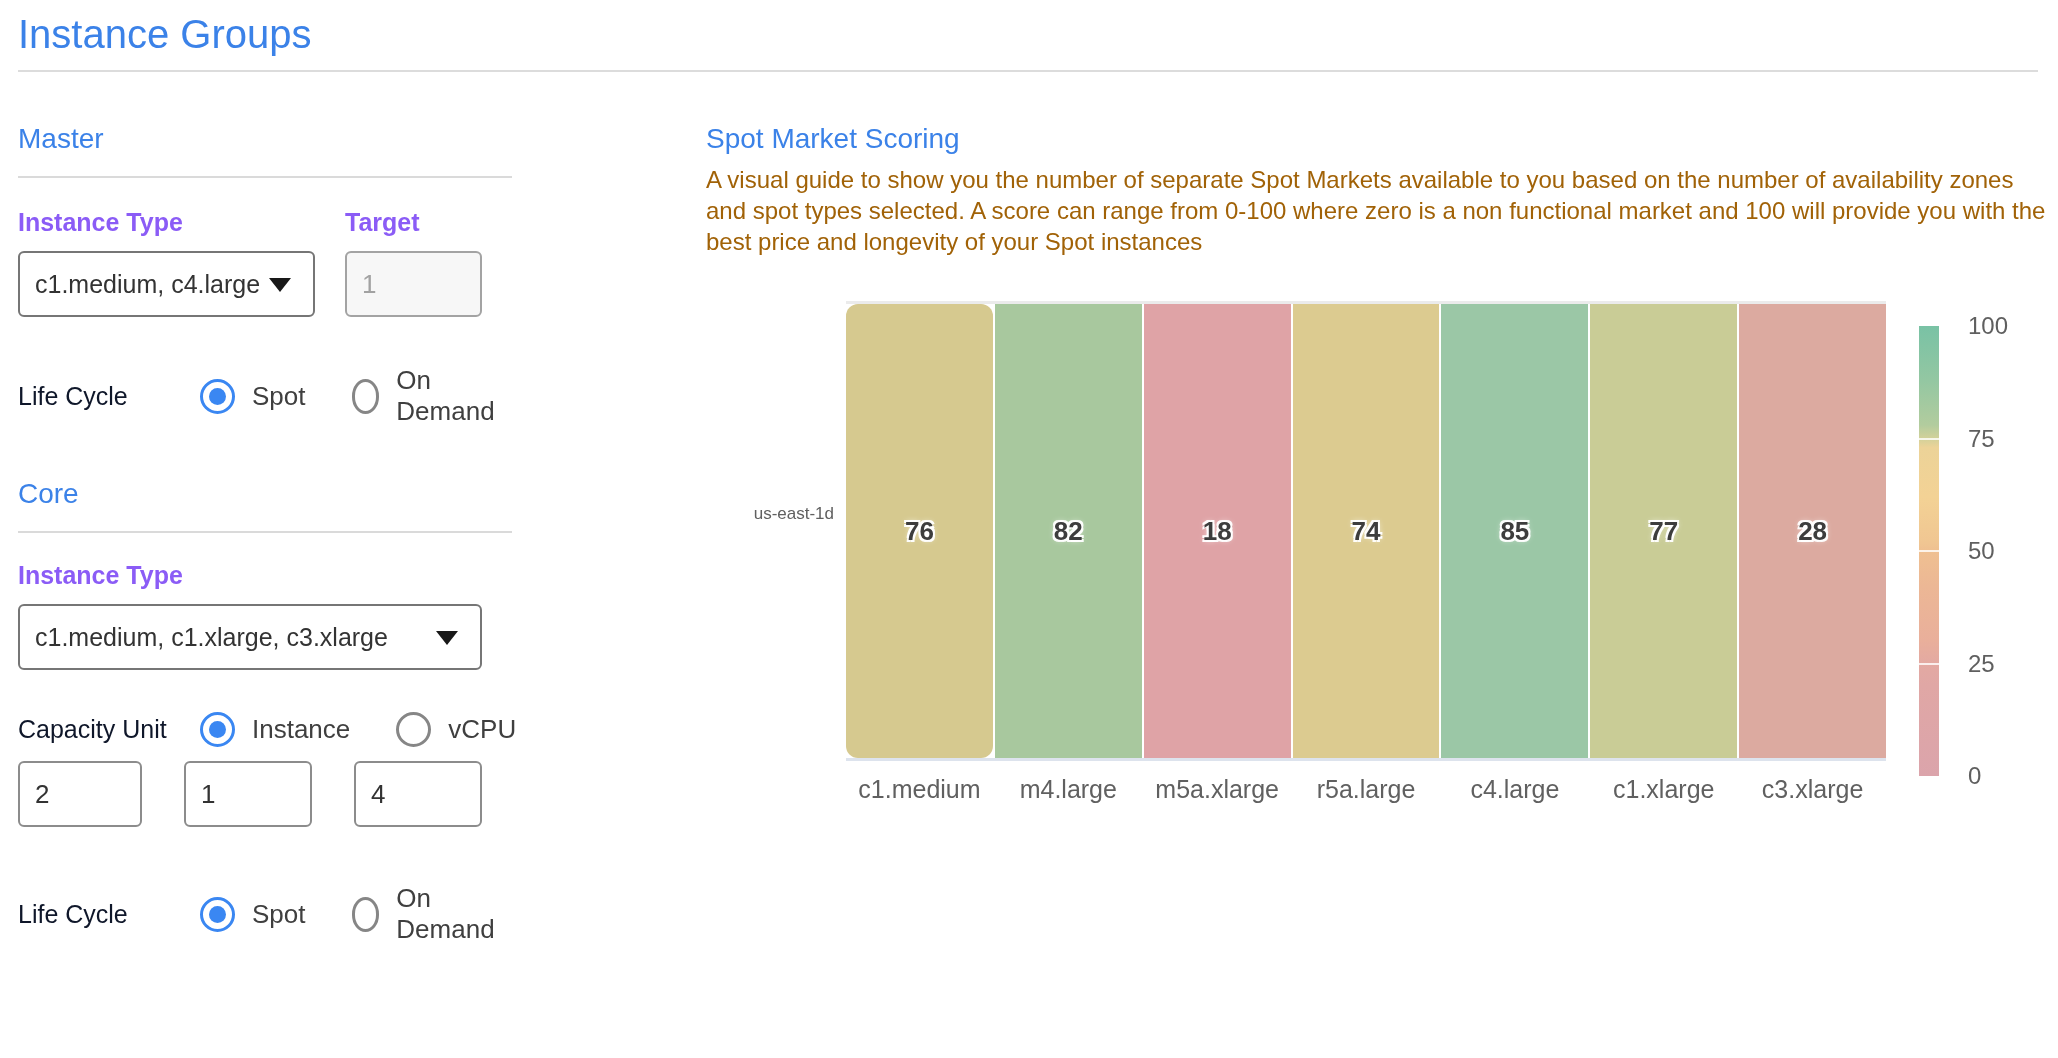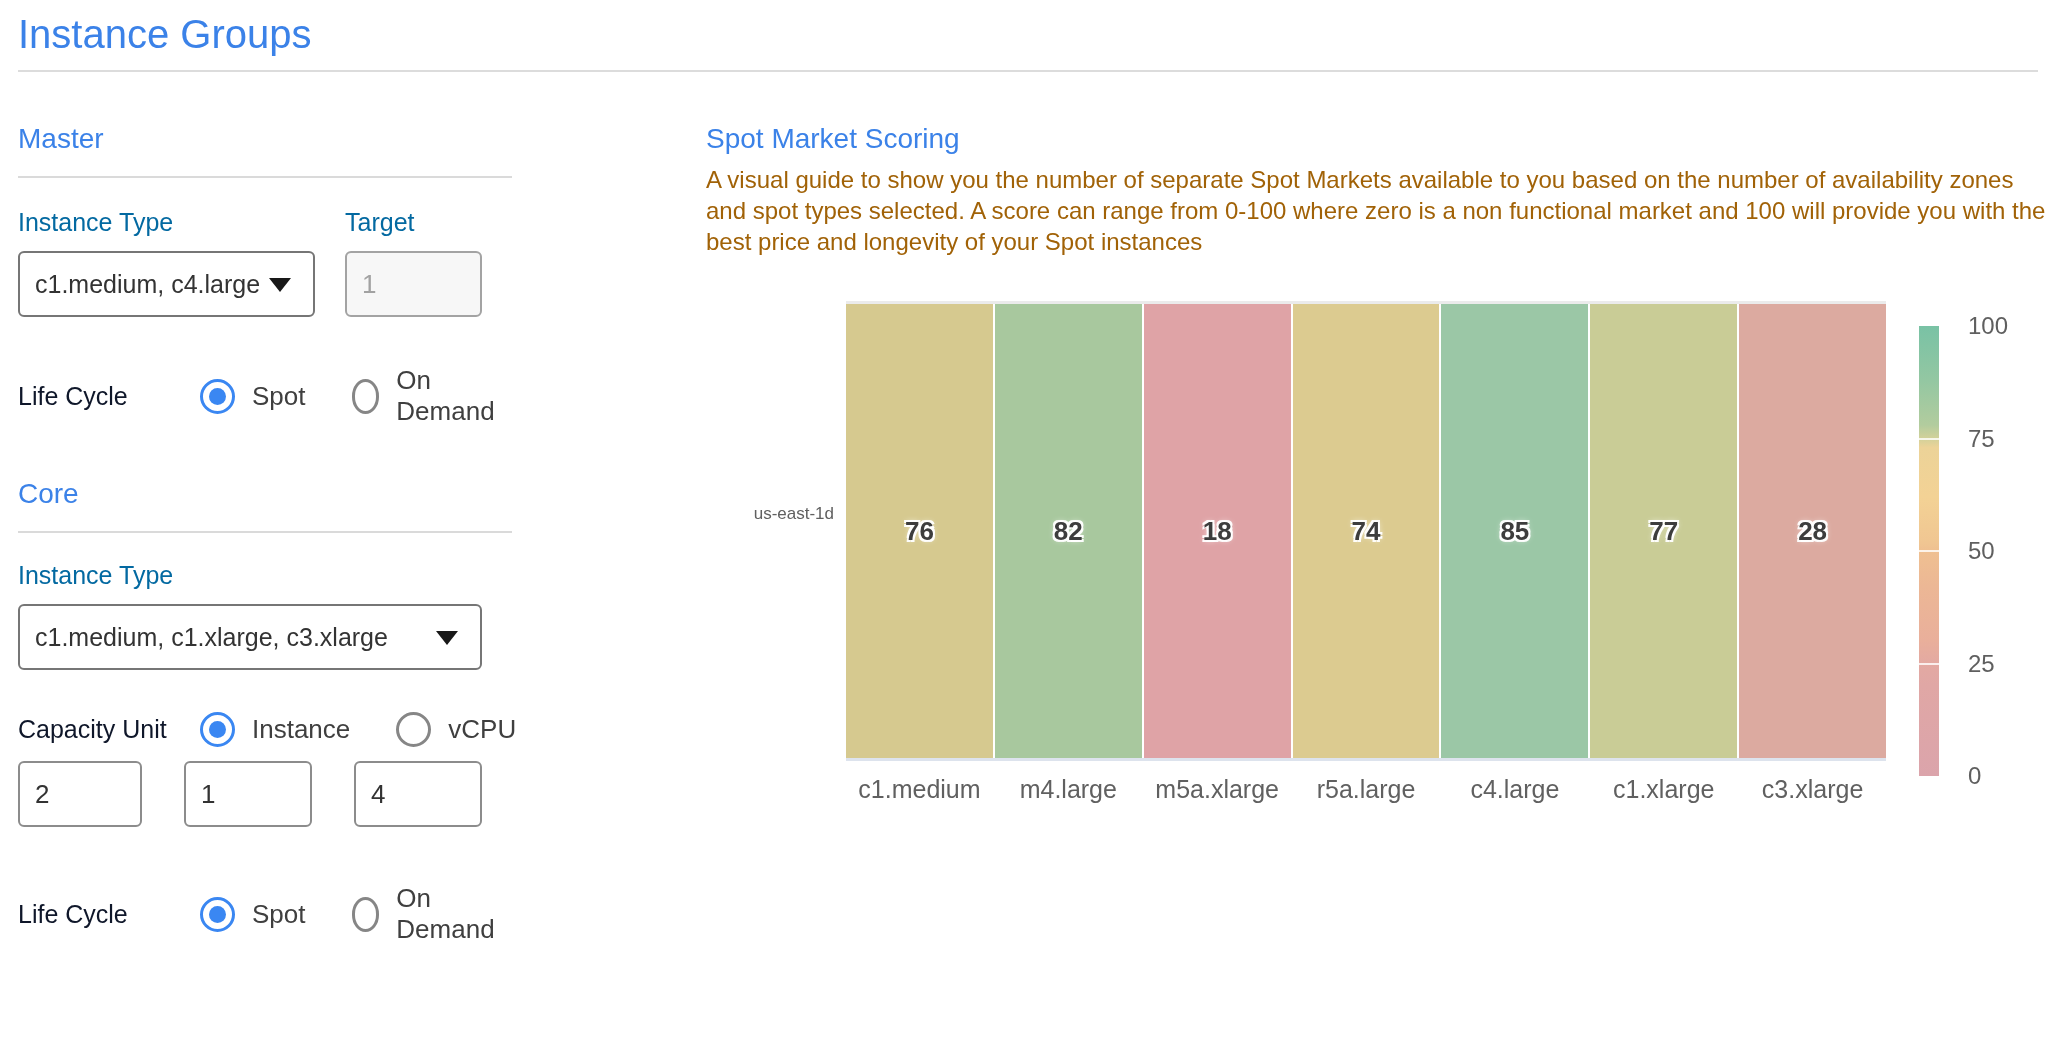--- a/index.html
+++ b/index.html
@@ -9,21 +9,21 @@
   .header { margin: 0 20px 0 18px; padding: 12px 0 14px 0; border-bottom: 2px solid #dcdcdc; }
   .page-title { font-size: 40px; font-weight: 400; color: #3b82e8; line-height: 44px; }
 
   .content { display: flex; padding-left: 18px; align-items: flex-start; }
   .left-col { width: 494px; flex: 0 0 494px; }
   .right-col { margin-left: 194px; flex: 1; }
 
   h2.sec-heading { font-size: 28px; font-weight: 400; color: #3b82e8; margin-top: 50px; line-height: 34px; }
   .sec-divider { border-bottom: 2px solid #dadada; margin-top: 20px; }
 
-  .field-label { font-size: 25px; font-weight: 400; color: #0369a1; }
+  .field-label { font-size: 25px; font-weight: 700; color: #8b5cf6; }
   .labels-row { display: flex; margin-top: 30px; }
   .fields-row { display: flex; margin-top: 14px; }
 
   .master-it-col { width: 297px; margin-right: 30px; }
   .master-tg-col { width: 137px; }
 
   .select-box { position: relative; height: 66px; border: 2px solid #767676; border-radius: 6px;
     background: #fff; display: flex; align-items: center; padding: 0 52px 0 15px; cursor: pointer; }
   .select-box .select-value { font-size: 25px; color: #333; white-space: nowrap; overflow: hidden; }
   .caret { position: absolute; right: 22px; top: 50%; margin-top: -6px; width: 0; height: 0;
@@ -162,21 +162,21 @@
     </section>
   </div>
 
   <div class="right-col">
     <h2 class="sec-heading scoring-heading">Spot Market Scoring</h2>
     <p class="scoring-desc">A visual guide to show you the number of separate Spot Markets available to you based on the number of availability zones and spot types selected. A score can range from 0-100 where zero is a non functional market and 100 will provide you with the best price and longevity of your Spot instances</p>
 
     <div class="chart">
       <div class="hm-rowlabel">us-east-1d</div>
       <div class="hm-cells" id="hm-cells">
-          <div class="hm-cell" style="background: rgb(214, 201, 143);">
+          <div class="hm-cell" style="background: rgb(214, 201, 143); border-radius: 12px;">
             <span class="hm-val">76</span>
           </div>
           <div class="hm-cell" style="background: rgb(168, 200, 158);">
             <span class="hm-val">82</span>
           </div>
           <div class="hm-cell" style="background: rgb(223, 163, 166);">
             <span class="hm-val">18</span>
           </div>
           <div class="hm-cell" style="background: rgb(220, 203, 144);">
             <span class="hm-val">74</span>

